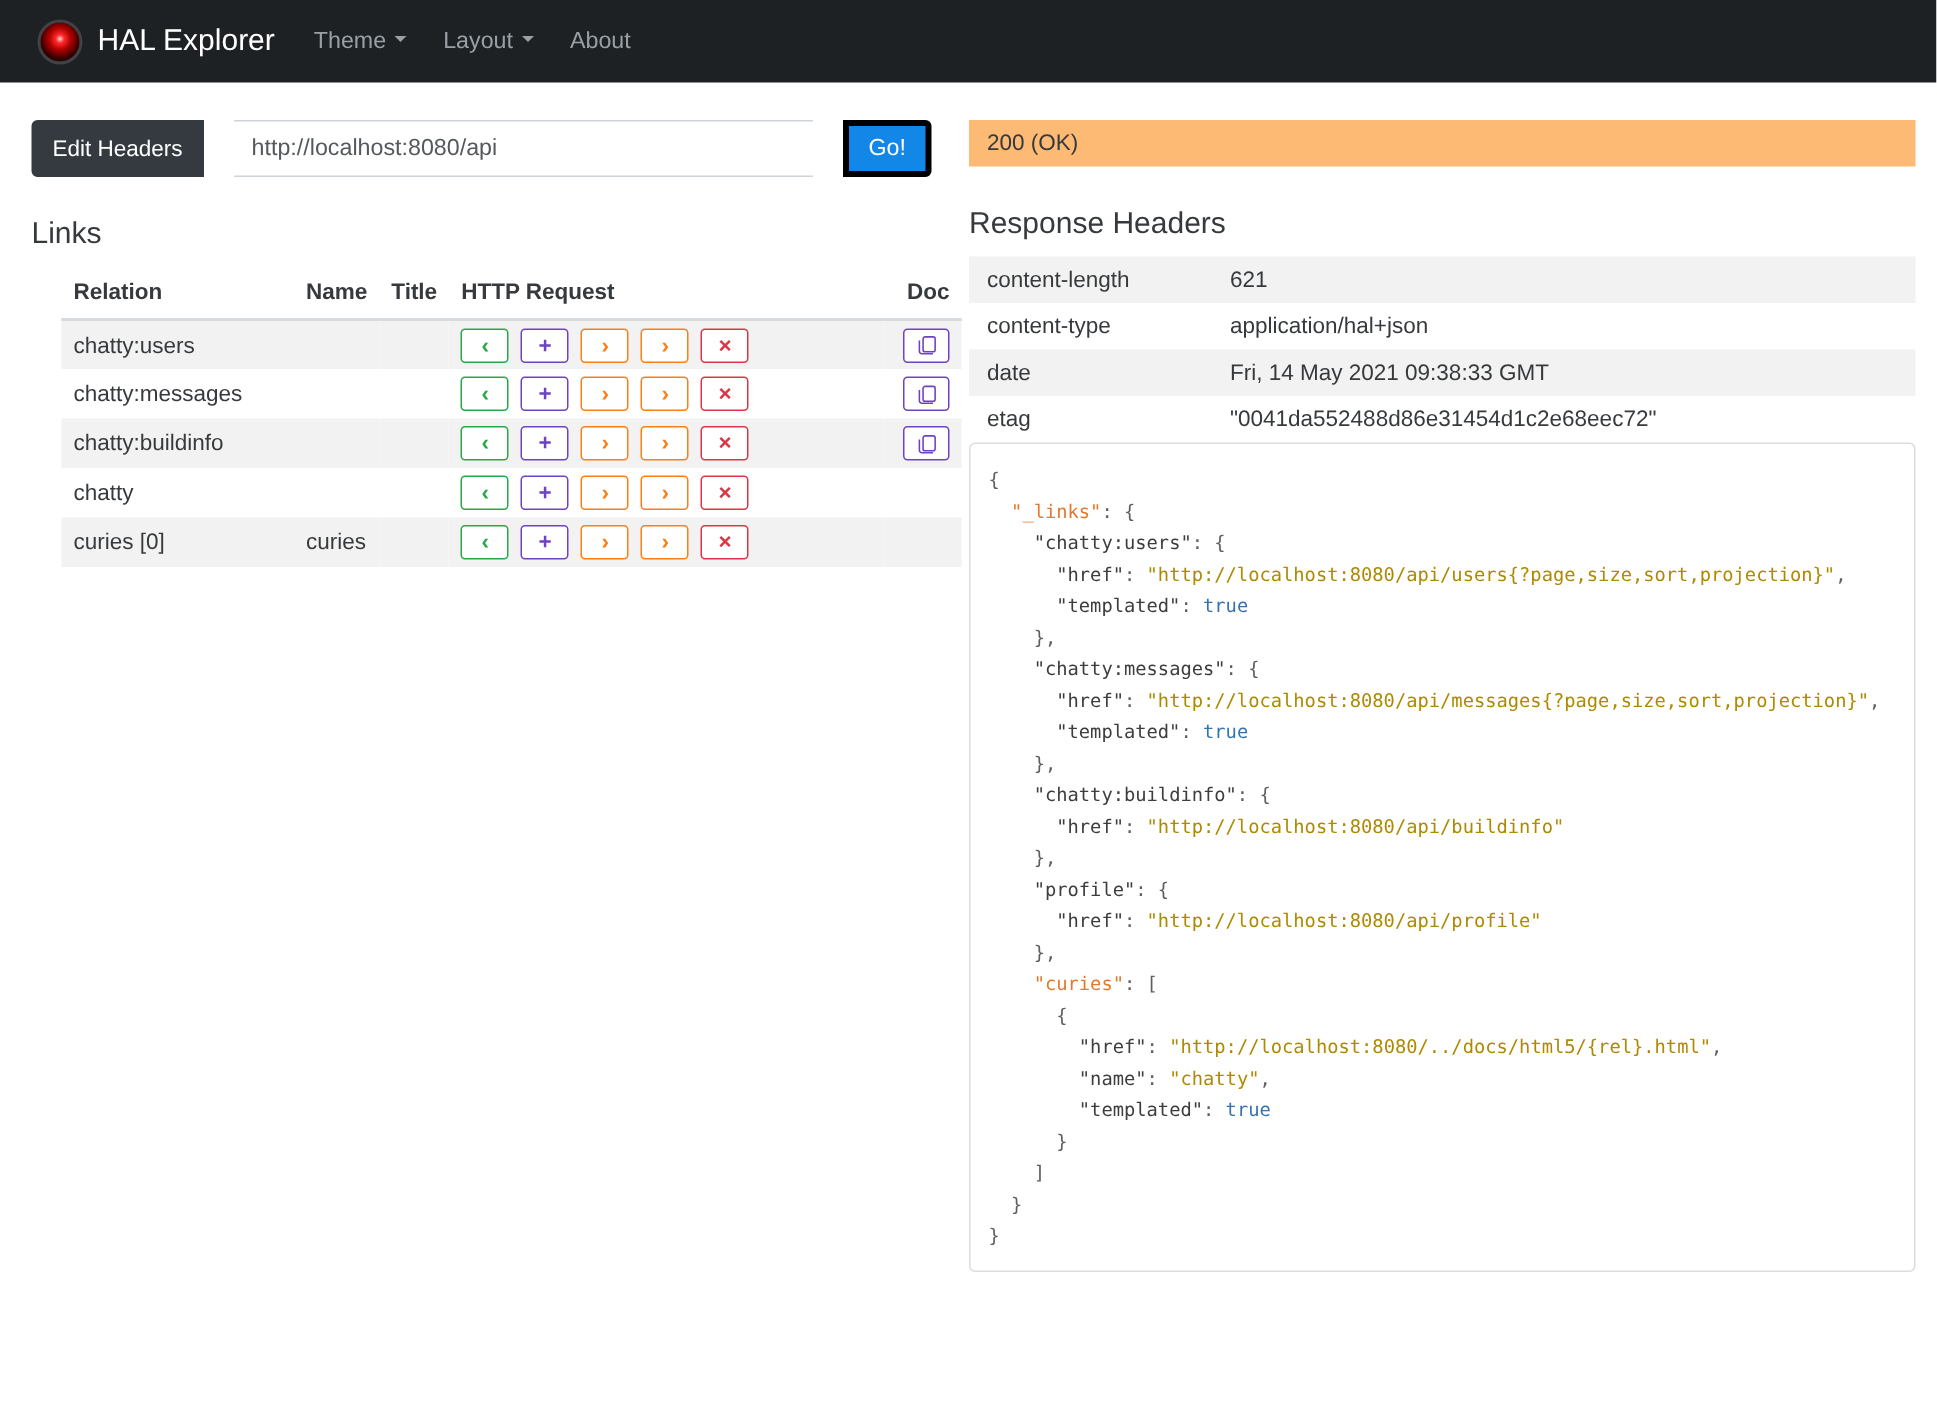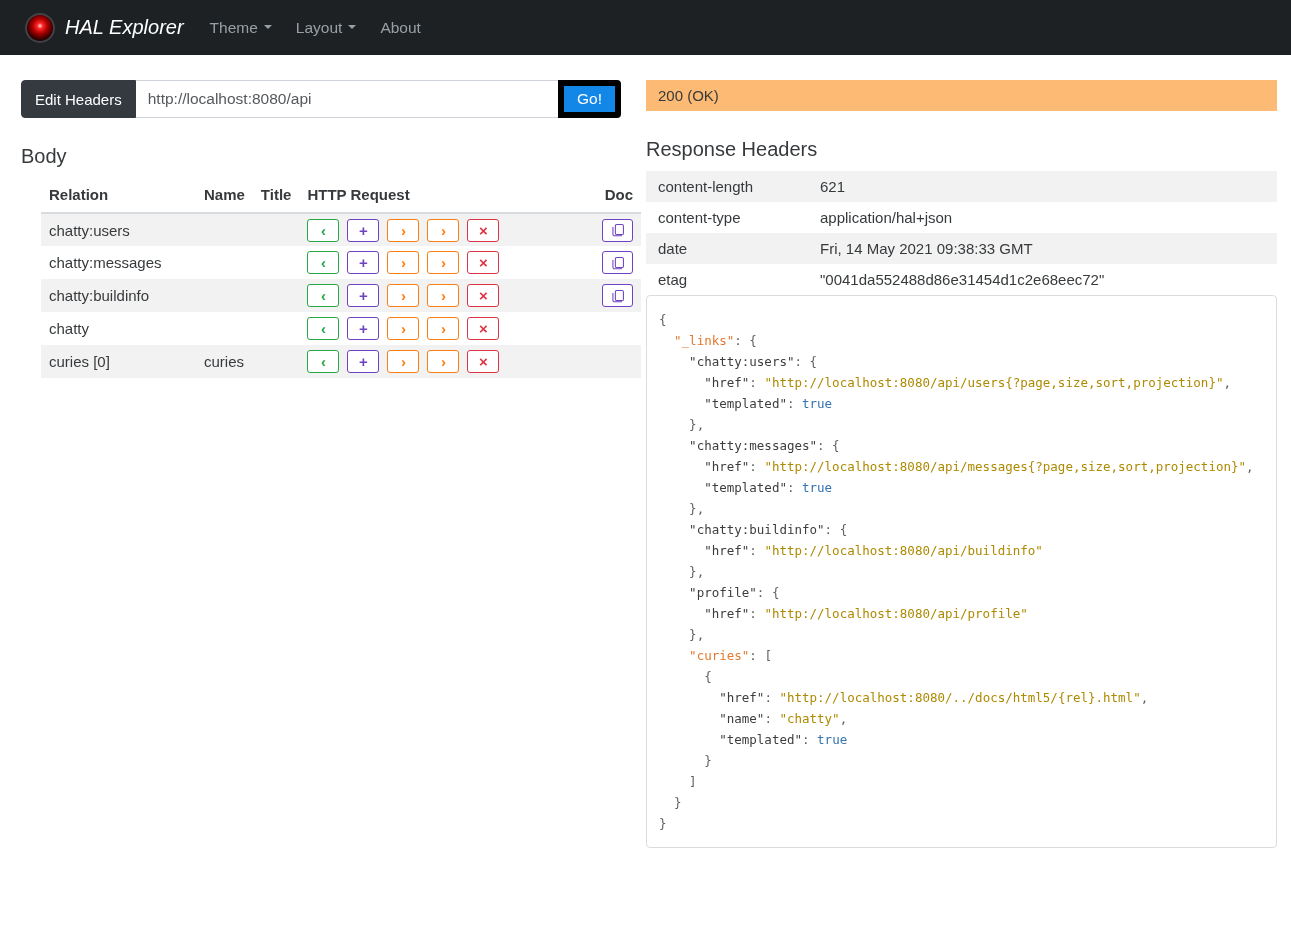--- a/index.html
+++ b/index.html
@@ -8,21 +8,21 @@
     width: 1291px; height: 942px; overflow: hidden;
     font-family: "Liberation Sans", sans-serif;
     color: #373a3c;
   }
 
   
   .navbar {
     background: #1d2124; height: 55px;
     display: flex; align-items: center; padding: 0 25px;
   }
-  .brand { display: flex; align-items: center; gap: 10px; color: #fff; font-size: 20px; text-decoration: none; cursor: pointer; font-style: italic; }
+  .brand { display: flex; align-items: center; gap: 10px; color: #fff; font-size: 20px; text-decoration: none; cursor: pointer; }
   .hal-eye {
     width: 30px; height: 30px; border-radius: 50%;
     background: radial-gradient(circle at 50% 42%, #ffd9d9 0%, #ff2a2a 14%, #b30000 36%, #3d0000 64%, #0a0a0a 88%);
     border: 2px solid #3f4246;
   }
   .nav-menu { display: flex; margin-left: 14px; }
   .nav-link { color: #98a0a6; font-size: 15.5px; padding: 8px 12px; text-decoration: none; cursor: pointer; }
   .caret {
     display: inline-block; margin-left: 6px; vertical-align: middle; position: relative; top: -1px;
     border-left: 4px solid transparent; border-right: 4px solid transparent; border-top: 4.5px solid currentColor;
@@ -30,32 +30,32 @@
 
   
   .main { display: flex; gap: 25px; padding: 25px 14px 0 21px; align-items: flex-start; }
   .left-col { width: 600px; flex: none; }
   .right-col { flex: 1; min-width: 0; }
 
   .section-title { font-size: 20px; font-weight: 500; color: #373a3c; margin: 27px 0 10px; }
   .section-title.first { margin-top: 1px; }
 
   
-  .address-bar { display: flex; height: 38px; }
+  .address-bar { display: flex; height: 38px; gap: 20px; }
   .btn-edit-headers {
     background: #343a40; color: #fff; border: 1px solid #343a40;
     border-radius: 4px 0 0 4px; font-size: 15px; padding: 0 13px;
     cursor: pointer; font-family: inherit; white-space: nowrap;
   }
   .url-input {
     flex: 1; border: 1px solid #ced4da; border-left: 0; border-right: 0;
     padding: 0 12px; font-size: 15.5px; color: #55595c; font-family: inherit; outline: none;
   }
   .btn-go {
-    background: #1287e8; color: #fff; border: 6px solid #000000;
+    background: #1287e8; color: #fff; border: 4px solid #000000;
     border-radius: 0 4px 4px 0; font-size: 15.5px; padding: 0 13px;
     cursor: pointer; font-family: inherit;
   }
 
   
   .links-table { width: 100%; border-collapse: collapse; font-size: 15px; margin-left: 20px; }
   .links-table thead th {
     text-align: left; font-weight: 700; color: #373a3c;
     padding: 8px 8px 9px; border-bottom: 2px solid #d8dbde;
   }
@@ -109,21 +109,21 @@
 
 <div class="main">
 
   <section class="left-col">
     <div class="address-bar">
       <button class="btn-edit-headers">Edit Headers</button>
       <input class="url-input" type="text" value="http://localhost:8080/api" style="">
       <button class="btn-go">Go!</button>
     </div>
 
-    <h2 class="section-title">Body</h2>
+    <h2 class="section-title">Links</h2>
 
     <table class="links-table">
       <thead>
         <tr id="links-head">
             <th class="col0">Relation</th>
             <th class="col1">Name</th>
             <th class="col2">Title</th>
             <th class="col3">HTTP Request</th>
             <th class="col4">Doc</th>
           </tr>

